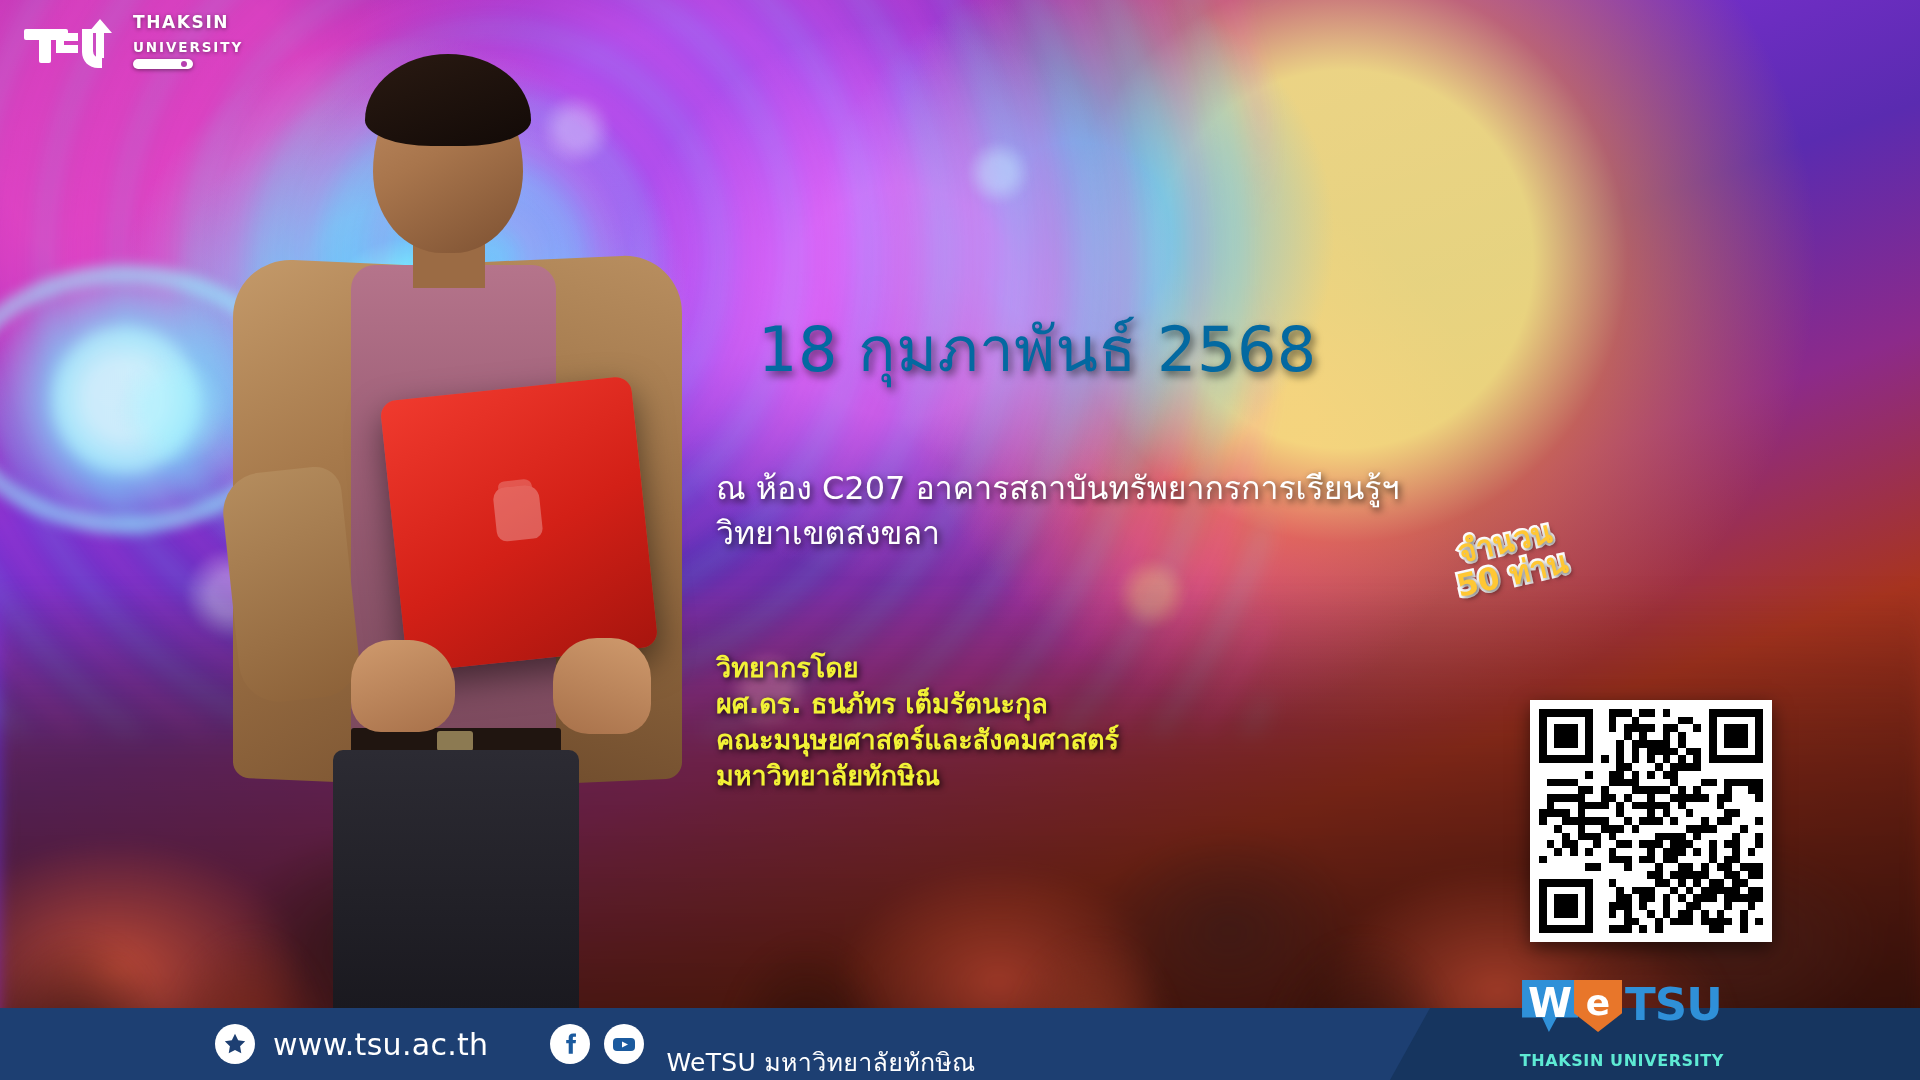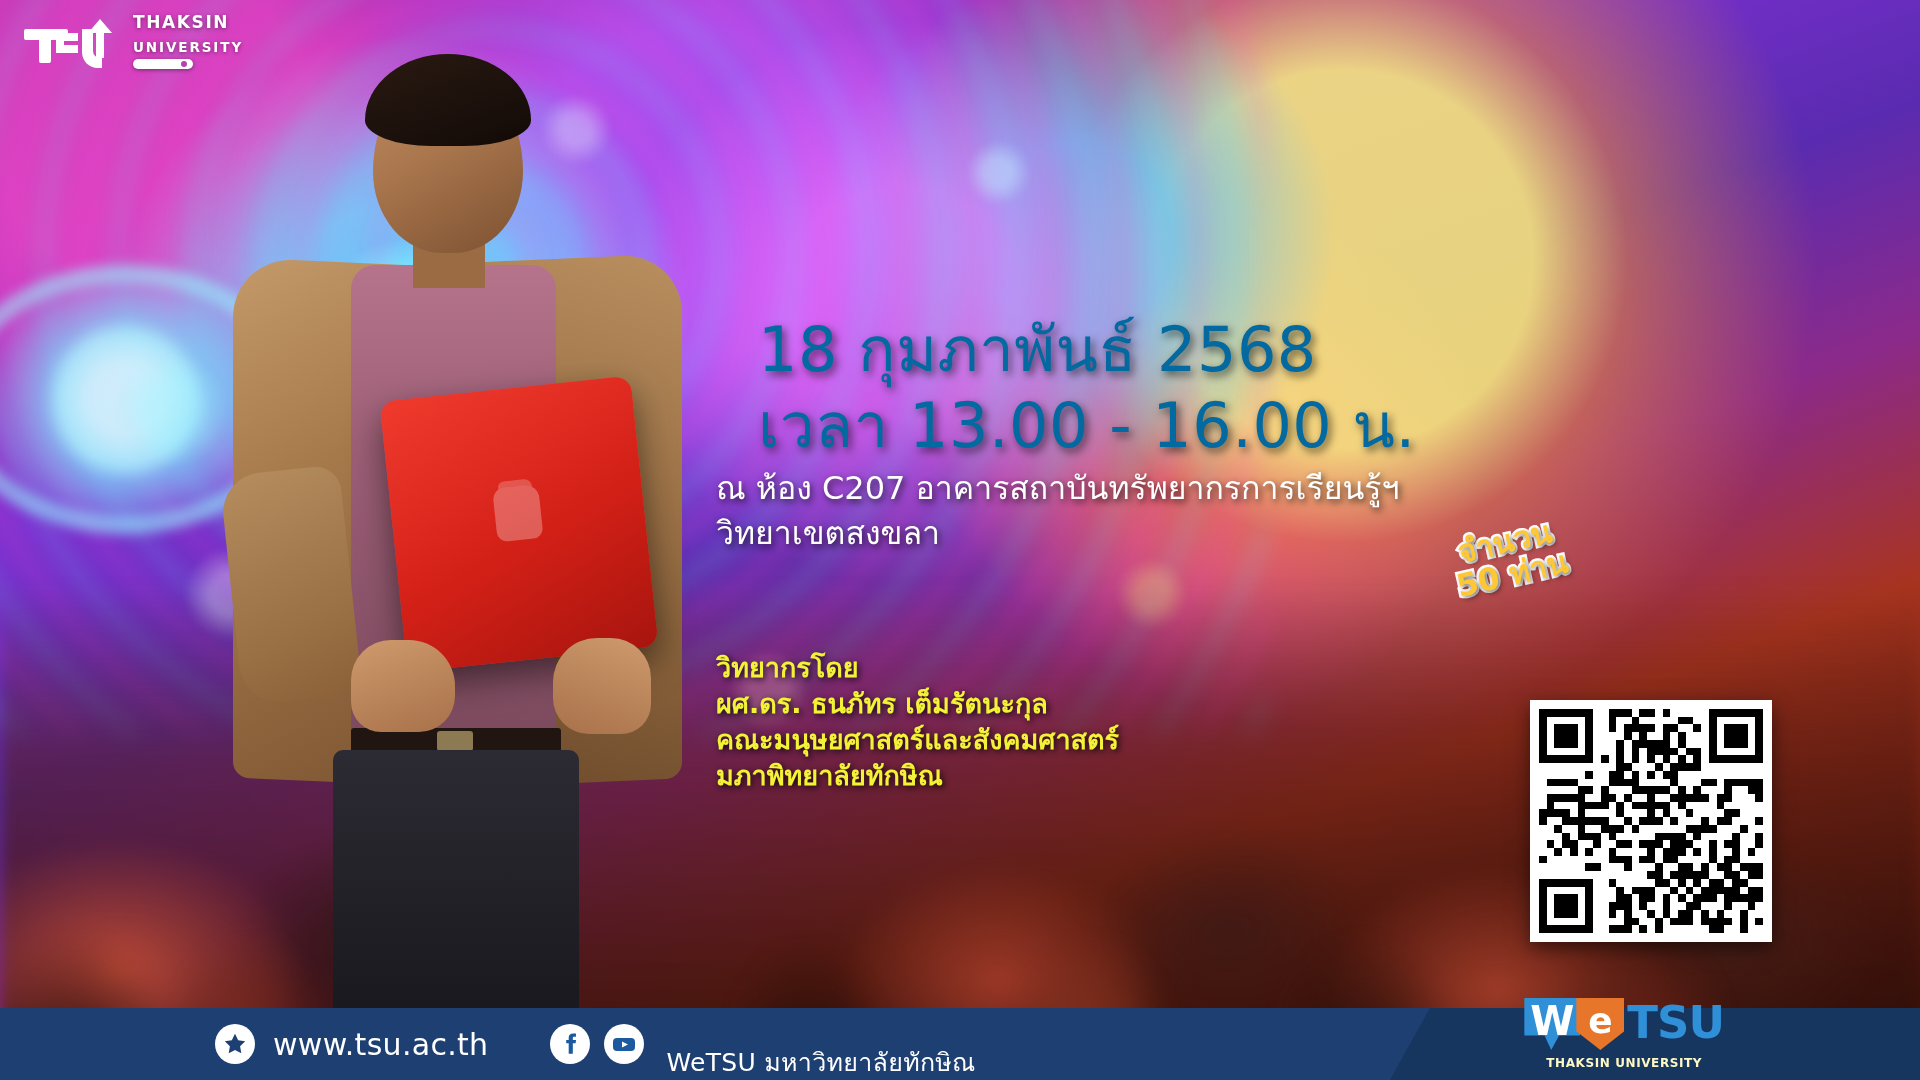--- a/index.html
+++ b/index.html
@@ -242,21 +242,21 @@
     font-size:40px; font-weight:800; line-height:46px; text-align:center;
     clip-path:polygon(0 0,100% 0,100% 72%,62% 72%,48% 100%,36% 72%,0 72%);
   }
   .wl-e {
     width:48px; height:52px; background:#e8762a; color:#fff;
     font-size:36px; font-weight:800; line-height:46px; text-align:center;
     clip-path:polygon(0 0,100% 0,100% 64%,50% 100%,0 64%);
     margin-left:-4px;
   }
   .wl-tsu { color:#2f90d8; font-size:45px; font-weight:800; line-height:50px; margin-left:3px; letter-spacing:-1px; }
-  .wl-sub { color:#fef9c3; font-size:12px; font-weight:700; letter-spacing:.6px; margin-top:6px; }
+  .wl-sub { color:#5eead4; font-size:16px; font-weight:700; letter-spacing:.6px; margin-top:19px; }
 </style>
 </head>
 <body>
 
 <div id="poster">
 
   <div class="bg-base"></div>
   <div class="bg-rings"></div>
   <div class="bg-gear"></div>
   <div class="bg-bokeh"></div>
@@ -295,33 +295,32 @@
       <div class="l2">UNIVERSITY</div>
       <div class="tsu-pill"></div>
     </div>
   </div>
 
   <div class="headline">
   </div>
 
   <div class="dt">
     <div class="line">18  กุมภาพันธ์ 2568</div>
-    <div class="line">เวลา 13.00 - 16.00 น.</div>
   </div>
 
   <div class="venue">
     <div class="line">ณ ห้อง C207 อาคารสถาบันทรัพยากรการเรียนรู้ฯ</div>
     <div class="line">วิทยาเขตสงขลา</div>
   </div>
 
   <div class="spk">
     <div class="line">วิทยากรโดย</div>
     <div class="line">ผศ.ดร. ธนภัทร  เต็มรัตนะกุล</div>
     <div class="line">คณะมนุษยศาสตร์และสังคมศาสตร์</div>
-    <div class="line">มภาพิทยาลัยทักษิณ</div>
+    <div class="line">มหาวิทยาลัยทักษิณ</div>
   </div>
 
   <div class="seats">
     <div>จำนวน</div>
     <div>50 ท่าน</div>
   </div>
 
   <div class="qr-wrap">
     <svg viewBox="0 0 29 29" aria-hidden="true">
       <rect width="29" height="29" fill="#fff"></rect>

